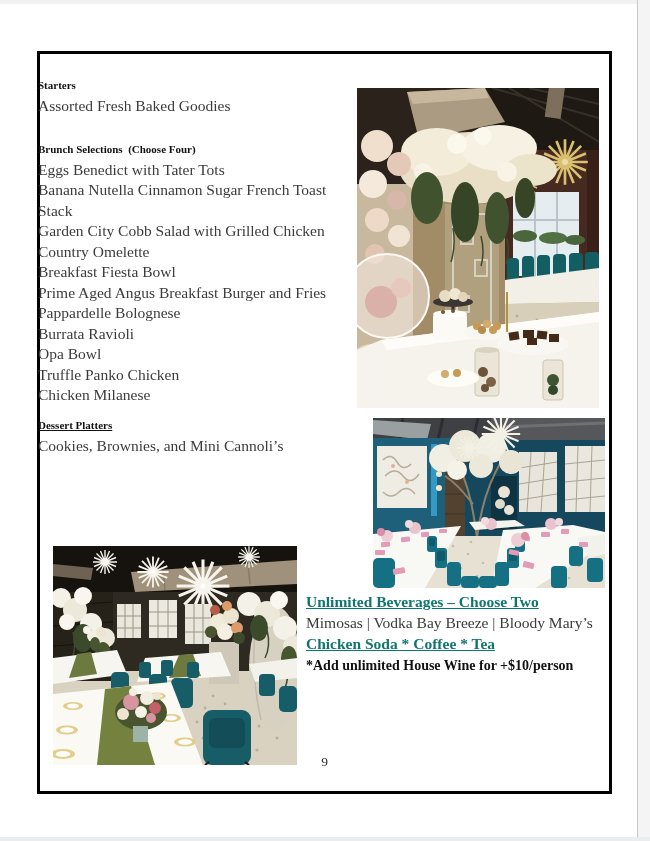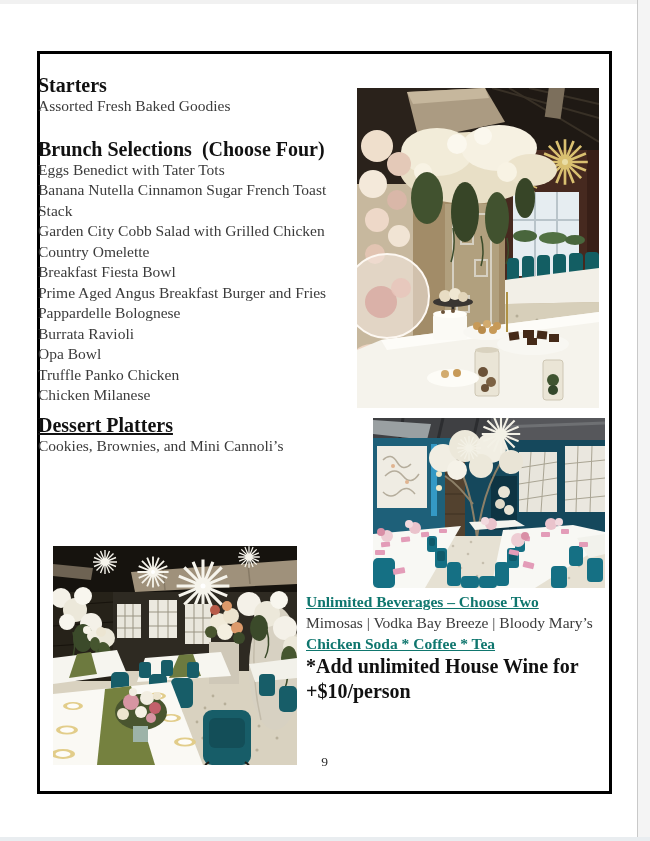--- a/index.html
+++ b/index.html
@@ -24,42 +24,42 @@
   .edge-bottom { position:absolute; left:0; top:837px; width:650px; height:4px; background:#e9edf0; }
 
   .left-col {
     position: absolute;
     left: 38px; top: 74px; width: 290px;
     font-size: 15.5px; line-height: 20.5px;
     color: #3b3b3b;
   }
   .sec-heading {
     font-weight: bold;
-    font-size: 20px; line-height: 22px;
+    font-size: 11px; line-height: 22px;
     color: #111111;
     white-space: pre-wrap;
   }
   .sec-heading.underlined { text-decoration: underline; margin-top: 8px; }
   .gap-before { margin-top: 21px; }
   .menu-line { display: block; }
 
   .bev-col {
     position: absolute;
     left: 306px; top: 591px; width: 288px;
     font-size: 15.5px; line-height: 21px;
     color: #3b3b3b;
   }
   .bev-heading {
     font-weight: bold;
     color: #0f766e;
     text-decoration: underline;
   }
   .bev-addon {
     font-weight: bold;
-    font-size: 20px; line-height: 24.5px;
+    font-size: 14px; line-height: 24.5px;
     color: #111111;
   }
 
   .page-number {
     position: absolute;
     left: 37px; top: 754px; width: 575px;
     text-align: center;
     font-size: 13.5px; color: #2b2b2b;
   }
 

